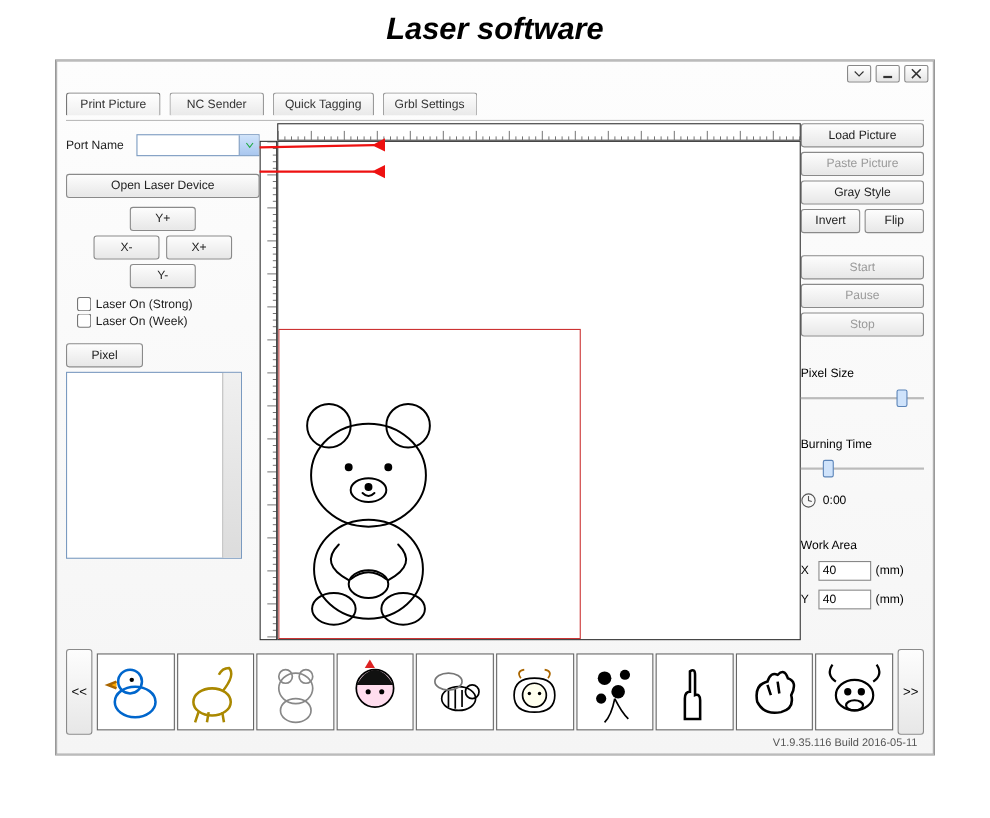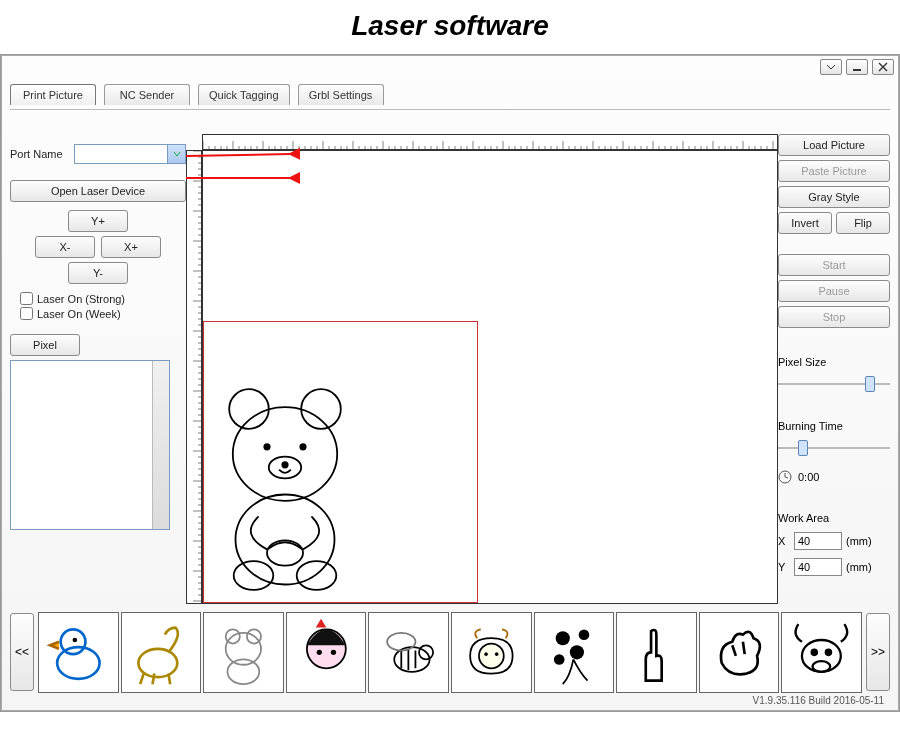--- a/index.html
+++ b/index.html
@@ -1,34 +1,34 @@
 <!DOCTYPE html>
 <html><head>
 <meta charset="utf-8">
 <style>
   * { box-sizing: border-box; font-family: "Segoe UI", Tahoma, Arial, sans-serif; }
   body { margin:0; background:#fff; }
 
   .page-title { text-align:center; font-size:28px; font-style:italic; font-weight:bold; margin:10px 0 12px; }
 
-  .outer-frame { width:900px; margin:0 auto; border:1px solid #999; background:#fefefe; }
+  .outer-frame { width:800px; margin:0 auto; border:1px solid #999; background:#fefefe; }
 
   .window { border:1px solid #aaa; background:linear-gradient(#fdfdfd,#f5f5f5); position:relative; }
 
   .titlebar { height:22px; display:flex; justify-content:flex-end; align-items:center; padding:0 4px; gap:4px;}
   .titlebar .sysbtn { width:22px; height:16px; border:1px solid #888; background:linear-gradient(#fff,#e5e5e5); font-size:10px; display:flex; align-items:center; justify-content:center; color:#333; border-radius:2px;}
   .titlebar .sysbtn svg { width:10px;height:10px; }
 
   .client { padding:6px 8px 2px; }
 
   .tabstrip { display:flex; gap:8px; margin-bottom:4px; }
   .tab { min-width:86px; text-align:center; font-size:11px; padding:4px 10px; border:1px solid #999; border-bottom:none; background:linear-gradient(#fdfdfd,#e9e9e9); border-radius:3px 3px 0 0; color:#333;}
   .tab.active { background:linear-gradient(#fff,#f0f0f0); border-color:#777; }
 
-  .main-row { display:flex; gap:0; border-top:1px solid #bbb; padding-top:24px;justify-content:flex-end;}
+  .main-row { display:flex; gap:0; border-top:1px solid #bbb; padding-top:2px;justify-content:flex-end;}
 
   
   .left-panel { width:176px; font-size:11px; color:#222; }
   .formrow { display:flex; align-items:center; margin-bottom:6px; gap:6px;}
   .formrow label { width:58px; }
   .combo { flex:1; height:20px; border:1px solid #7a9ac0; background:#fff; position:relative; }
   .combo .arrow { position:absolute; right:0; top:0; width:18px; height:100%; background:linear-gradient(#cfe3fb,#a9c7ef); border-left:1px solid #7a9ac0; display:flex; align-items:center; justify-content:center;}
   .combo .val { font-size:11px; padding:2px 4px; display:inline-block;}
   .btn { border:1px solid #8a8a8a; background:linear-gradient(#fdfdfd,#e7e7e7); border-radius:3px; font-size:11px; padding:4px 0; text-align:center; color:#222; }
   .btn.full { width:100%; }

